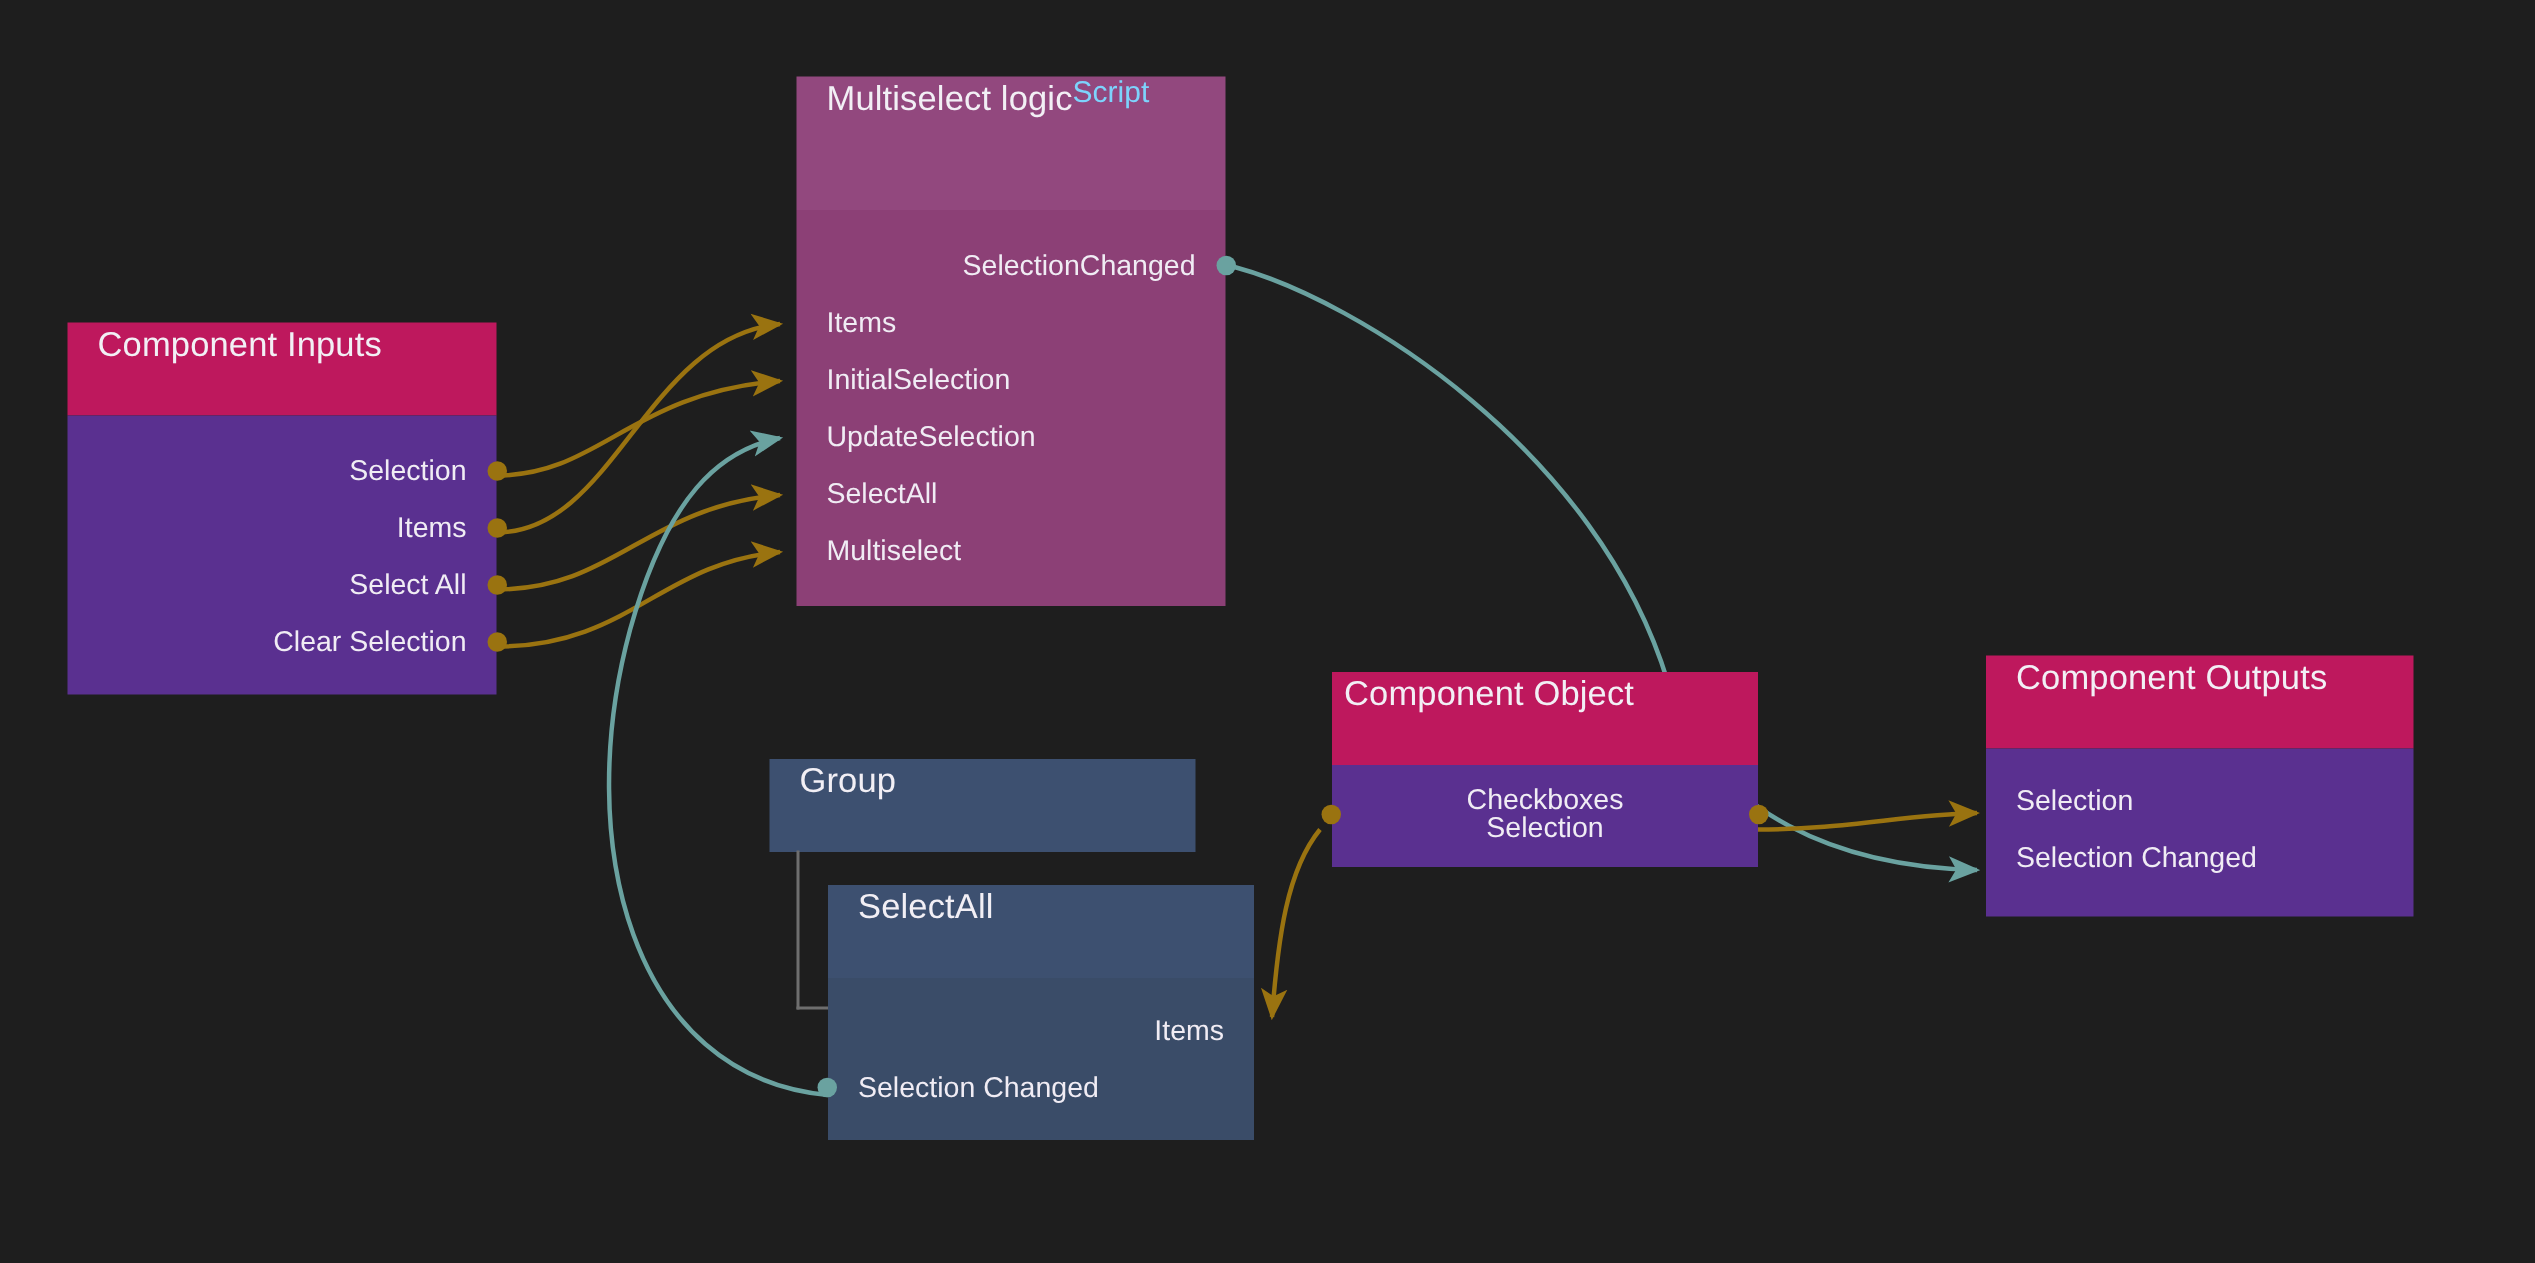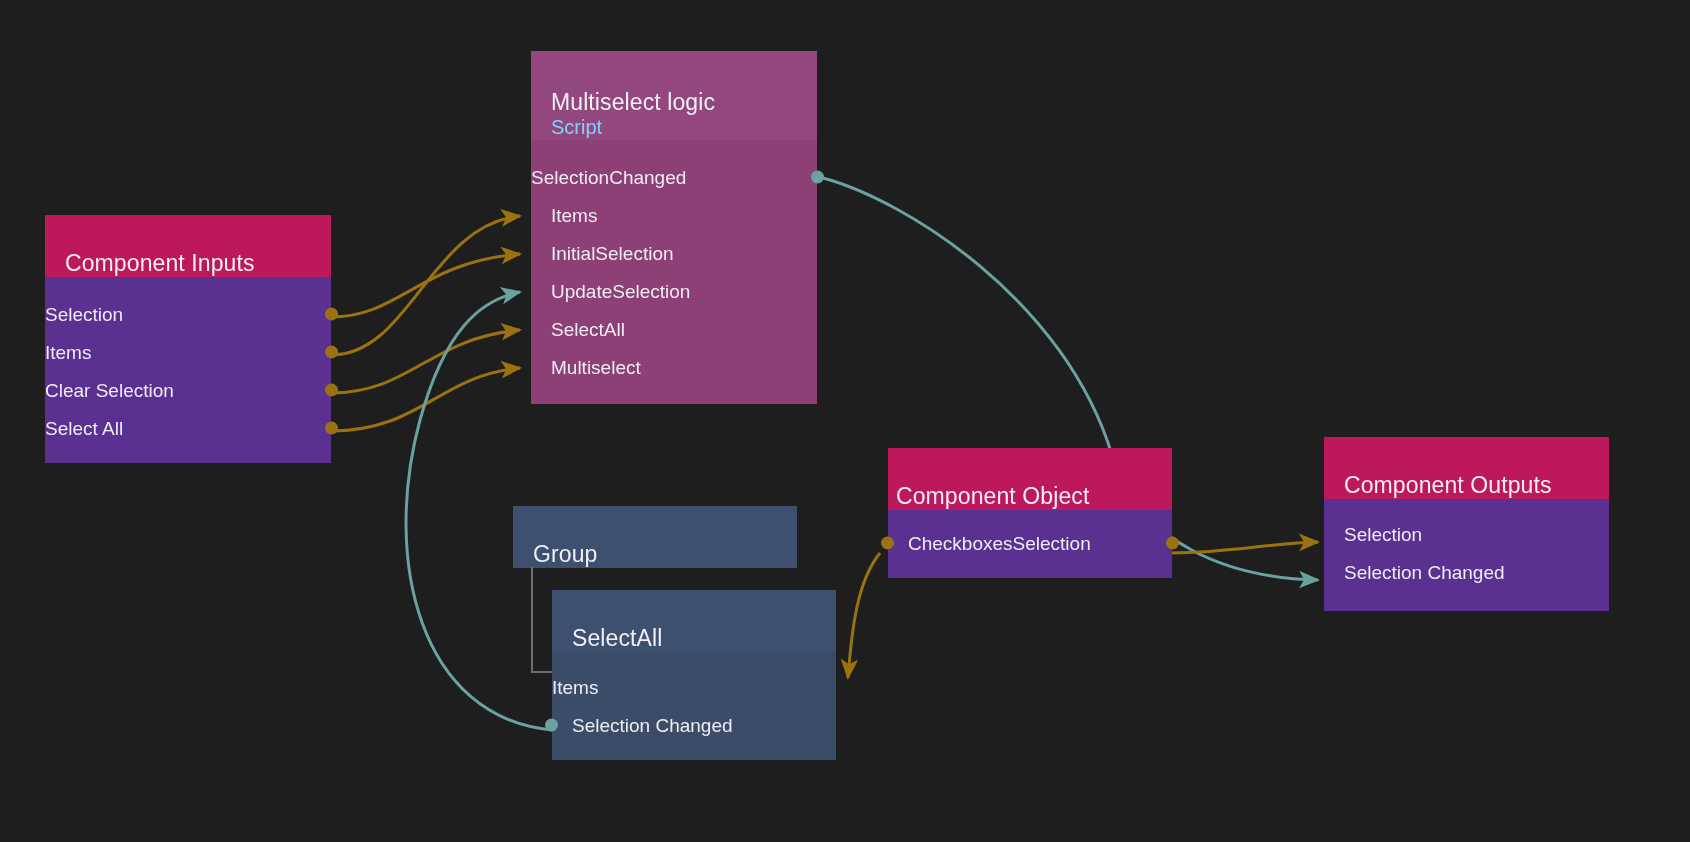--- a/index.html
+++ b/index.html
@@ -26,22 +26,22 @@
     z-index: 1;
   }
   .node {
     position: absolute;
     z-index: 2;
     box-sizing: border-box;
   }
   .node-header {
     box-sizing: border-box;
     display: flex;
-    flex-direction: column;
-    justify-content: flex-end;
+    flex-direction: row;
+    justify-content: flex-start;
   }
   .node-title {
     color: #f2eff5;
     font-size: 23px;
     line-height: 1.22;
     letter-spacing: 0.1px;
     white-space: nowrap;
   }
   .node-subtitle {
     color: #7dd3fc;
@@ -60,22 +60,22 @@
     align-items: center;
     box-sizing: border-box;
   }
   .port-label {
     color: #f0ecf4;
     font-size: 19px;
     white-space: nowrap;
     line-height: 1;
   }
   .port-row.in  { justify-content: flex-start; padding-left: 20px; }
-  .port-row.out {   padding-right: 20px; }
-  .port-row.dual { padding-left: 20px; padding-right: 20px; }
+  .port-row.out { justify-content: flex-end;   padding-right: 20px; }
+  .port-row.dual { justify-content: space-between; padding-left: 20px; padding-right: 20px; flex-direction: column; }
 
   .dot {
     position: absolute;
     width: 13px;
     height: 13px;
     border-radius: 50%;
     top: 50%;
     transform: translateY(-50%);
   }
   .dot.left  { left: -7px; }
@@ -142,25 +142,25 @@
     <div class="node-body" style="padding:18px 0 16px 0;">
       <div class="port-row out">
         <span class="port-label">Selection</span>
         <span class="dot right gold"></span>
       </div>
       <div class="port-row out">
         <span class="port-label">Items</span>
         <span class="dot right gold"></span>
       </div>
       <div class="port-row out">
+        <span class="port-label">Select All</span>
+        <span class="dot right gold"></span>
+      </div>
+      <div class="port-row out">
         <span class="port-label">Clear Selection</span>
-        <span class="dot right gold"></span>
-      </div>
-      <div class="port-row out">
-        <span class="port-label">Select All</span>
         <span class="dot right gold"></span>
       </div>
     </div>
   </div>
 
   <div class="node n-magenta" style="left:531px; top:51px; width:286px;">
     <div class="node-header" style="height:89px; padding:0 20px;">
       <div class="node-title">Multiselect logic</div>
       <div class="node-subtitle">Script</div>
     </div>

